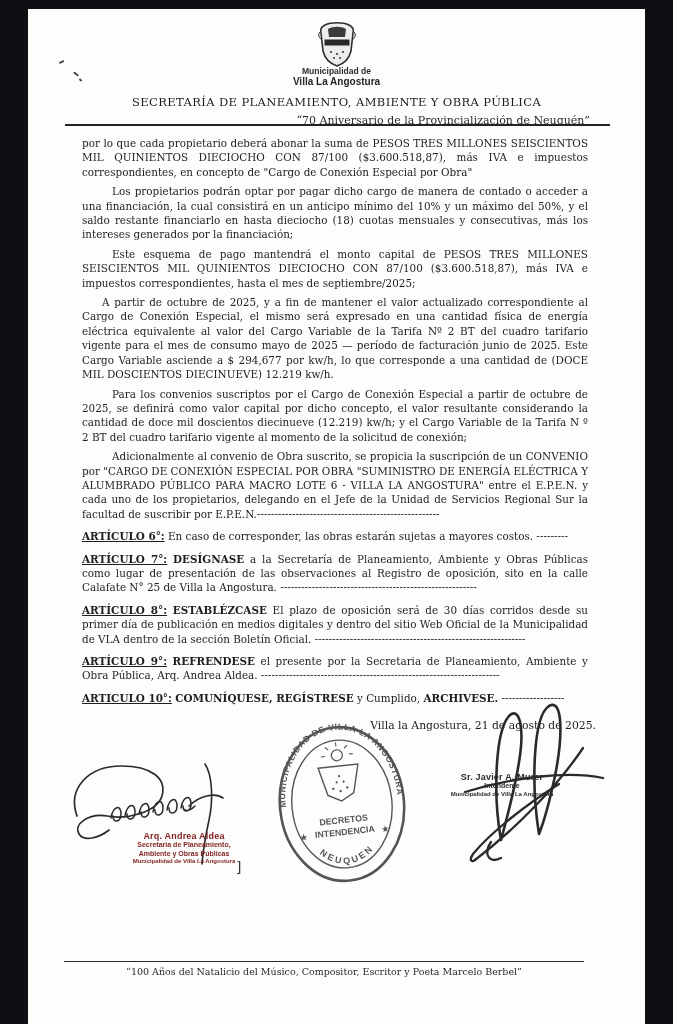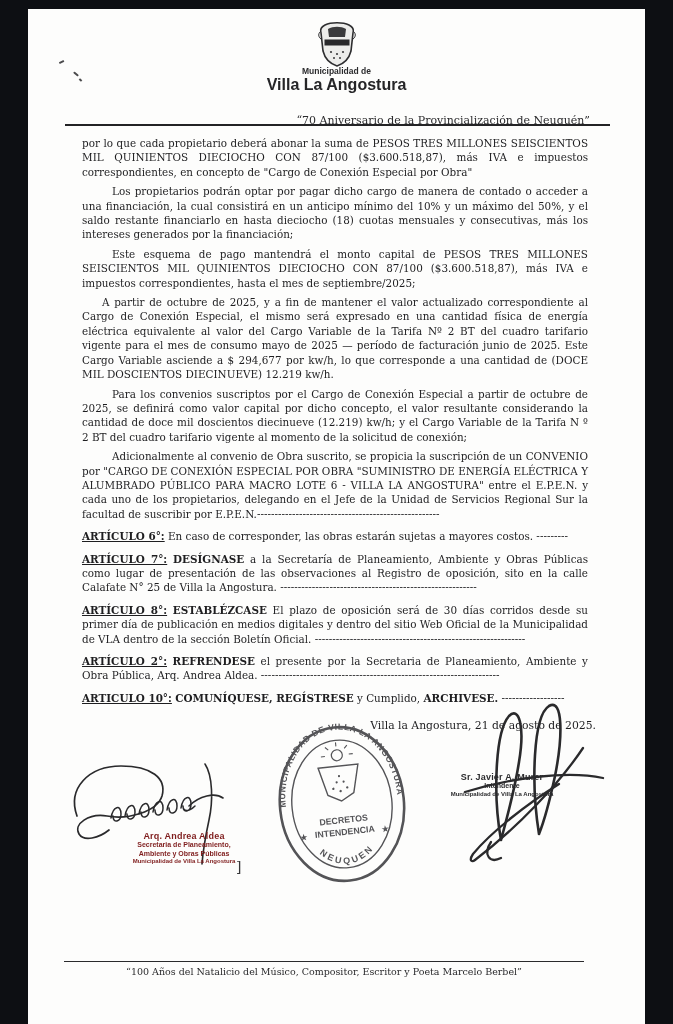--- a/index.html
+++ b/index.html
@@ -6,21 +6,21 @@
   .stage{position:relative;width:673px;height:1024px;background:#0d0f13;overflow:hidden;
          font-family:"DejaVu Serif", serif;}
   .page{position:absolute;left:28px;top:9px;width:617px;height:1015px;background:#fdfdfc;
         color:#1e1e20;}
 
   
   .crest{position:absolute;left:289px;top:12px;width:40px;height:46px;}
   .org1{position:absolute;left:0;top:57px;width:617px;text-align:center;
         font-family:"Liberation Sans",sans-serif;font-weight:bold;font-size:8.5px;color:#2b2b2d;}
   .org2{position:absolute;left:0;top:67px;width:617px;text-align:center;
-        font-family:"Liberation Sans",sans-serif;font-weight:bold;font-size:16px;color:#252527;}
+        font-family:"Liberation Sans",sans-serif;font-weight:bold;font-size:10px;color:#252527;}
   .dept{position:absolute;left:0;top:86px;width:617px;text-align:center;
         font-size:11.5px;letter-spacing:.4px;color:#1c1c1e;}
   .motto{position:absolute;left:37px;top:105px;width:545px;text-align:right;
          padding-right:20px;box-sizing:border-box;font-size:11px;color:#2a2a2c;}
   .hrule{position:absolute;left:37px;top:115px;width:545px;height:0;
          border-top:2px solid #232325;}
 
   
   .bodytext{position:absolute;left:54px;top:127px;width:506px;font-size:10.4px;
             line-height:14.4px;text-align:justify;color:#1e1e20;}
@@ -79,38 +79,39 @@
       <rect x="7.5" y="18.5" width="25" height="6" fill="#29292b"></rect>
       <circle cx="14" cy="31" r="1.1" fill="#3a3a3c"></circle>
         <circle cx="20" cy="33" r="1.1" fill="#3a3a3c"></circle>
       <circle cx="26" cy="31" r="1.1" fill="#3a3a3c"></circle>
         <circle cx="17" cy="37" r="1" fill="#3a3a3c"></circle>
       <circle cx="23" cy="37" r="1" fill="#3a3a3c"></circle>
       <path d="M4,10 C1,12 1,16 4,18 M36,10 C39,12 39,16 36,18" fill="none" stroke="#2e2e30" stroke-width="1"></path>
     </svg>
     <div class="org1">Municipalidad de</div>
     <div class="org2">Villa La Angostura</div>
+    <div class="dept">SECRETARÍA DE PLANEAMIENTO, AMBIENTE Y OBRA PÚBLICA</div>
     <div class="motto">“70 Aniversario de la Provincialización de Neuquén”</div>
     <div class="hrule"></div>
 
     <div class="bodytext">
       <p>por lo que cada propietario deberá abonar la suma de PESOS TRES MILLONES SEISCIENTOS MIL QUINIENTOS DIECIOCHO CON 87/100 ($3.600.518,87), más IVA e impuestos correspondientes, en concepto de "Cargo de Conexión Especial por Obra"</p>
       <p class="ind">Los propietarios podrán optar por pagar dicho cargo de manera de contado o acceder a una financiación, la cual consistirá en un anticipo mínimo del 10% y un máximo del 50%, y el saldo restante financiarlo en hasta dieciocho (18) cuotas mensuales y consecutivas, más los intereses generados por la financiación;</p>
       <p class="ind">Este esquema de pago mantendrá el monto capital de PESOS TRES MILLONES SEISCIENTOS MIL QUINIENTOS DIECIOCHO CON 87/100 ($3.600.518,87), más IVA e impuestos correspondientes, hasta el mes de septiembre/2025;</p>
       <p class="ind-sm">A partir de octubre de 2025, y a fin de mantener el valor actualizado correspondiente al Cargo de Conexión Especial, el mismo será expresado en una cantidad física de energía eléctrica equivalente al valor del Cargo Variable de la Tarifa Nº 2 BT del cuadro tarifario vigente para el mes de consumo mayo de 2025 — período de facturación junio de 2025. Este Cargo Variable asciende a $ 294,677 por kw/h, lo que corresponde a una cantidad de (DOCE MIL DOSCIENTOS DIECINUEVE) 12.219 kw/h.</p>
       <p class="ind">Para los convenios suscriptos por el Cargo de Conexión Especial a partir de octubre de 2025, se definirá como valor capital por dicho concepto, el valor resultante considerando la cantidad de doce mil doscientos diecinueve (12.219) kw/h; y el Cargo Variable de la Tarifa N º 2 BT del cuadro tarifario vigente al momento de la solicitud de conexión;</p>
       <p class="ind">Adicionalmente al convenio de Obra suscrito, se propicia la suscripción de un CONVENIO por "CARGO DE CONEXIÓN ESPECIAL POR OBRA "SUMINISTRO DE ENERGÍA ELÉCTRICA Y ALUMBRADO PÚBLICO PARA MACRO LOTE 6 - VILLA LA ANGOSTURA" entre el E.P.E.N. y cada uno de los propietarios, delegando en el Jefe de la Unidad de Servicios Regional Sur la facultad de suscribir por E.P.E.N.----------------------------------------------------</p>
 
       <p class="article"><span class="alabel">ARTÍCULO 6°:</span><span> En caso de corresponder, las obras estarán sujetas a mayores costos. ---------</span></p>
 
       <p class="article"><span class="alabel">ARTÍCULO 7°:</span> <b class="aemph">DESÍGNASE</b><span> a la Secretaría de Planeamiento, Ambiente y Obras Públicas como lugar de presentación de las observaciones al Registro de oposición, sito en la calle Calafate N° 25 de Villa la Angostura. --------------------------------------------------------</span></p>
 
       <p class="article"><span class="alabel">ARTÍCULO 8°:</span> <b class="aemph">ESTABLÉZCASE</b><span> El plazo de oposición será de 30 días corridos desde su primer día de publicación en medios digitales y dentro del sitio Web Oficial de la Municipalidad de VLA dentro de la sección Boletín Oficial. ------------------------------------------------------------</span></p>
 
-      <p class="article"><span class="alabel">ARTÍCULO 2°:</span> <b class="aemph">REFRENDESE</b><span> el presente por la Secretaria de Planeamiento, Ambiente y Obra Pública, Arq. Andrea Aldea. --------------------------------------------------------------------</span></p>
+      <p class="article"><span class="alabel">ARTÍCULO 9°:</span> <b class="aemph">REFRENDESE</b><span> el presente por la Secretaria de Planeamiento, Ambiente y Obra Pública, Arq. Andrea Aldea. --------------------------------------------------------------------</span></p>
 
       <p class="article"><span class="alabel">ARTICULO 10°:</span> <b class="aemph">COMUNÍQUESE, REGÍSTRESE</b><span> y Cumplido, </span><b class="aemph">ARCHIVESE.</b><span> ------------------</span></p>
 
       <p class="dateline">Villa la Angostura, 21 de agosto de 2025.</p>
     </div>
 
     <svg class="sig-left-svg" viewBox="0 0 190 120">
       <path class="sigpath" stroke-width="1.7" d="M14,62 C4,34 26,12 58,12 C88,12 104,24 99,42 C94,58 64,66 44,62 C26,59 10,70 16,80 C21,88 36,84 46,76"></path>
       <path class="sigpath" stroke-width="1.5" d="M48,64 C50,52 58,50 58,60 C58,68 50,70 50,62 M62,62 C64,50 72,48 72,58 C72,66 64,68 64,60 M76,60 C78,48 86,46 86,56 C86,64 78,66 78,58 M90,58 C92,46 100,44 100,54 C100,62 92,64 92,56 M104,56 C106,44 114,42 114,52 C114,60 106,62 106,54 M118,54 C120,42 128,40 128,50 C128,58 120,60 120,52 C120,58 126,58 132,52"></path>
       <path class="sigpath" stroke-width="1.6" d="M142,10 C150,22 150,48 146,66 C143,80 140,96 139,110 M126,52 C136,42 152,38 160,44"></path>

